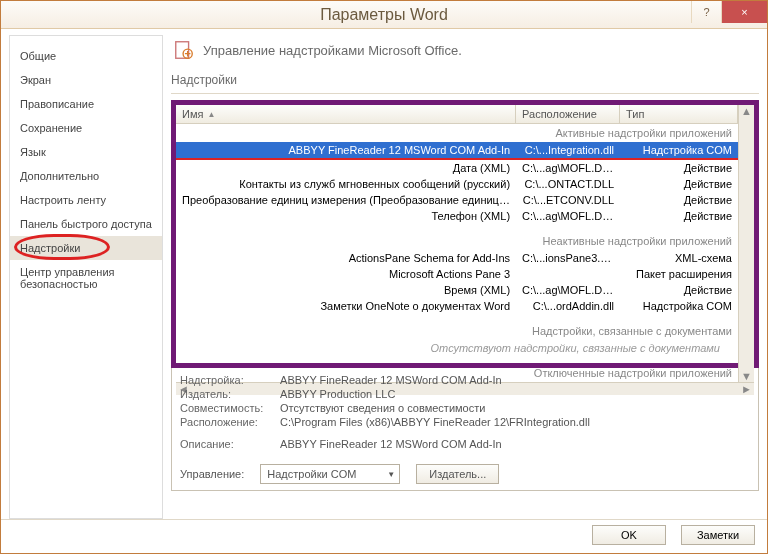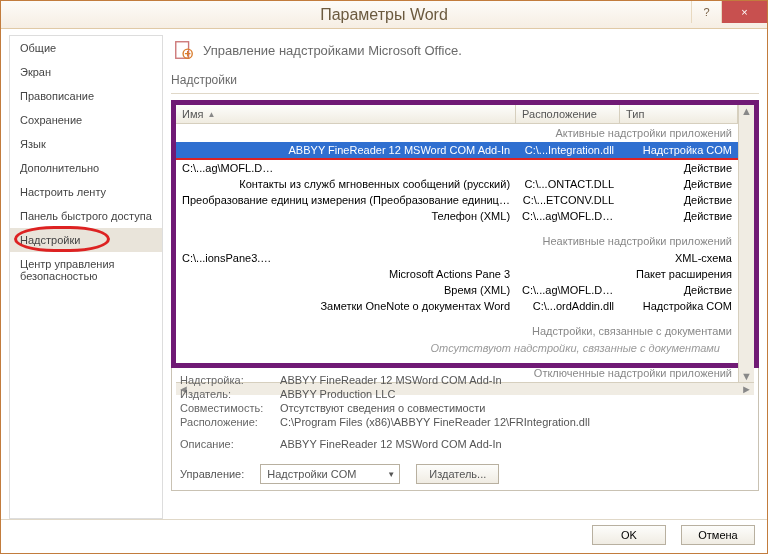--- a/index.html
+++ b/index.html
@@ -3,21 +3,21 @@
 <meta charset="utf-8">
 <style>
 * { box-sizing: border-box; margin: 0; padding: 0; font-family: "Segoe UI", Tahoma, sans-serif; font-size: 11px; }
 body { background: #fff; width: 768px; height: 554px; overflow: hidden; border: 1px solid #c27c3d; }
 .titlebar { height: 28px; background: linear-gradient(#fdfbf8,#f6eee3); border-bottom: 1px solid #e0c9a6; display: flex; align-items: center; position: relative; }
 .titlebar-title { flex: 1; text-align: center; color: #6b5a3f; font-size: 16px; }
 .titlebar-btns { position: absolute; right: 0; top: 0; display: flex; }
 .tbtn { width: 30px; height: 22px; display: flex; align-items: center; justify-content: center; color: #7a6247; border-left: 1px solid #e8d9c0; }
 .tbtn.close { background: #c8504f; color: #fff; width: 46px; }
 .content { display: flex; height: 490px; padding: 6px 8px 0 8px; gap: 8px; }
-.sidebar { width: 182px; background: #fff; border: 1px solid #ddd; padding: 0 0; }
+.sidebar { width: 182px; background: #fff; border: 1px solid #ddd; padding: 8px 0; }
 .side-item { padding: 6px 10px; color: #444; cursor: pointer; }
 .side-item.active { background: #e9e4da; position: relative; }
 .highlight-oval { position: absolute; border: 3px solid #d22; border-radius: 50%/60%; width: 96px; height: 26px; left: 4px; top: -2px; pointer-events: none; }
 .main { flex: 1; display: flex; flex-direction: column; }
 .main-header { display: flex; align-items: center; gap: 8px; padding: 4px 2px 10px 2px; }
 .main-header svg { width: 22px; height: 22px; }
 .main-header-title { color: #6a6a6a; font-size: 13px; }
 .section-title { color: #6a6a6a; font-size: 12px; margin: 2px 0 6px 0; }
 .divider { height: 1px; background: #e0d8c8; margin-bottom: 6px; }
 .table-wrap { border: 5px solid #701a75; height: 268px; display: flex; flex-direction: column; background: #fff; }
@@ -101,20 +101,21 @@
       </div>
       <div style="display:flex; flex:1;">
         <div class="tbody" style="flex:1;text-align:right;">
           <div class="group">Активные надстройки приложений</div>
           <div class="row sel red-u">
             <div class="cell c1">ABBYY FineReader 12 MSWord COM Add-In</div>
             <div class="cell c2">C:\...Integration.dll</div>
             <div class="cell c3">Надстройка COM</div>
           </div>
           <div class="row">
+              <div class="cell c1">Дата (XML)</div>
               <div class="cell c2">C:\...ag\MOFL.DLL</div>
               <div class="cell c3">Действие</div>
             </div>
           <div class="row">
               <div class="cell c1">Контакты из служб мгновенных сообщений (русский)</div>
               <div class="cell c2">C:\...ONTACT.DLL</div>
               <div class="cell c3">Действие</div>
             </div>
           <div class="row">
               <div class="cell c1">Преобразование единиц измерения (Преобразование единиц измерения)</div>
@@ -122,20 +123,21 @@
               <div class="cell c3">Действие</div>
             </div>
           <div class="row">
               <div class="cell c1">Телефон (XML)</div>
               <div class="cell c2">C:\...ag\MOFL.DLL</div>
               <div class="cell c3">Действие</div>
             </div>
           <div style="height:8px;"></div>
           <div class="group">Неактивные надстройки приложений</div>
           <div class="row">
+              <div class="cell c1">ActionsPane Schema for Add-Ins</div>
               <div class="cell c2">C:\...ionsPane3.xsd</div>
               <div class="cell c3">XML-схема</div>
             </div>
           <div class="row">
               <div class="cell c1">Microsoft Actions Pane 3</div>
               <div class="cell c2"></div>
               <div class="cell c3">Пакет расширения</div>
             </div>
           <div class="row">
               <div class="cell c1">Время (XML)</div>
@@ -194,14 +196,14 @@
           <span style="font-size:8px;">▼</span>
         </span>
         <span class="btn red-u">Издатель...</span>
       </div>
     </div>
   </div>
 </div>
 
 <div class="footer">
   <span class="btn">OK</span>
-  <span class="btn">Отмена</span>
+  <span class="btn">Заметки</span>
 </div>
 
 </body></html>

